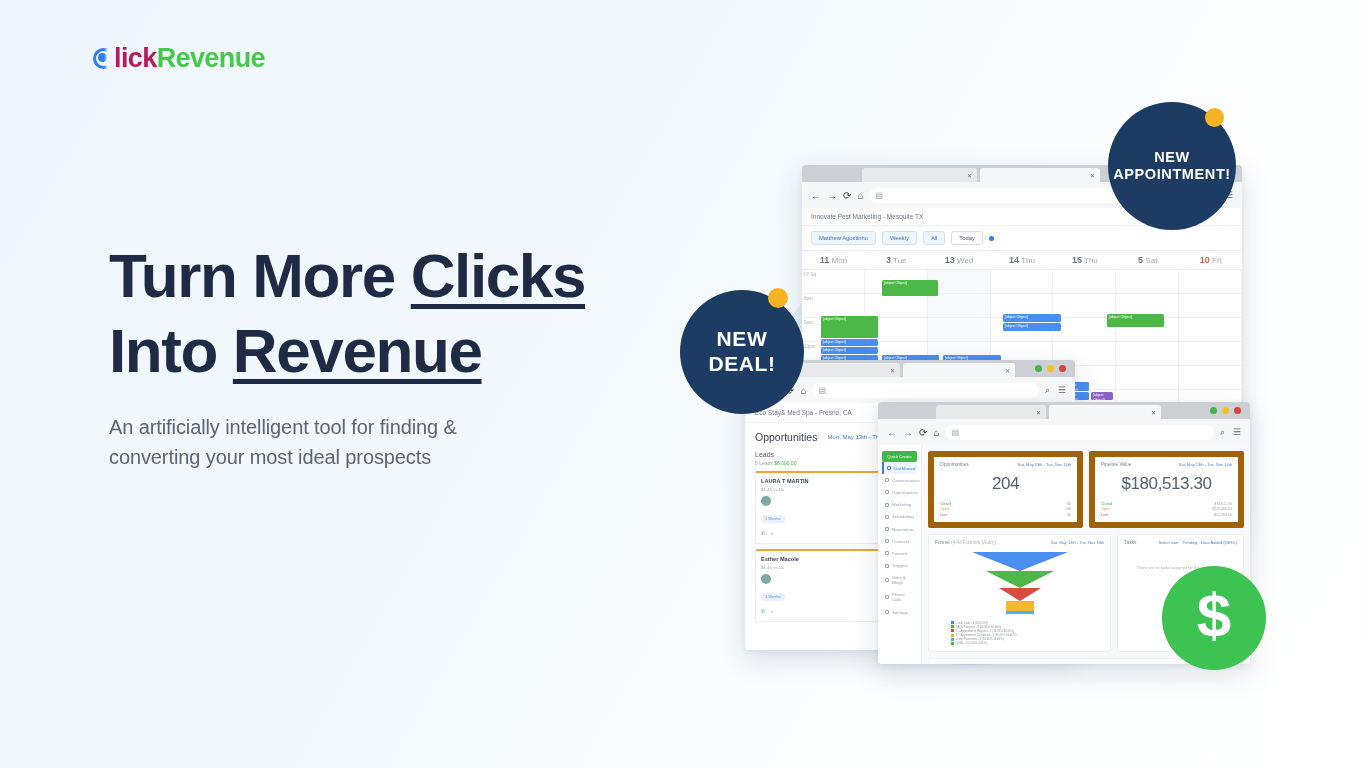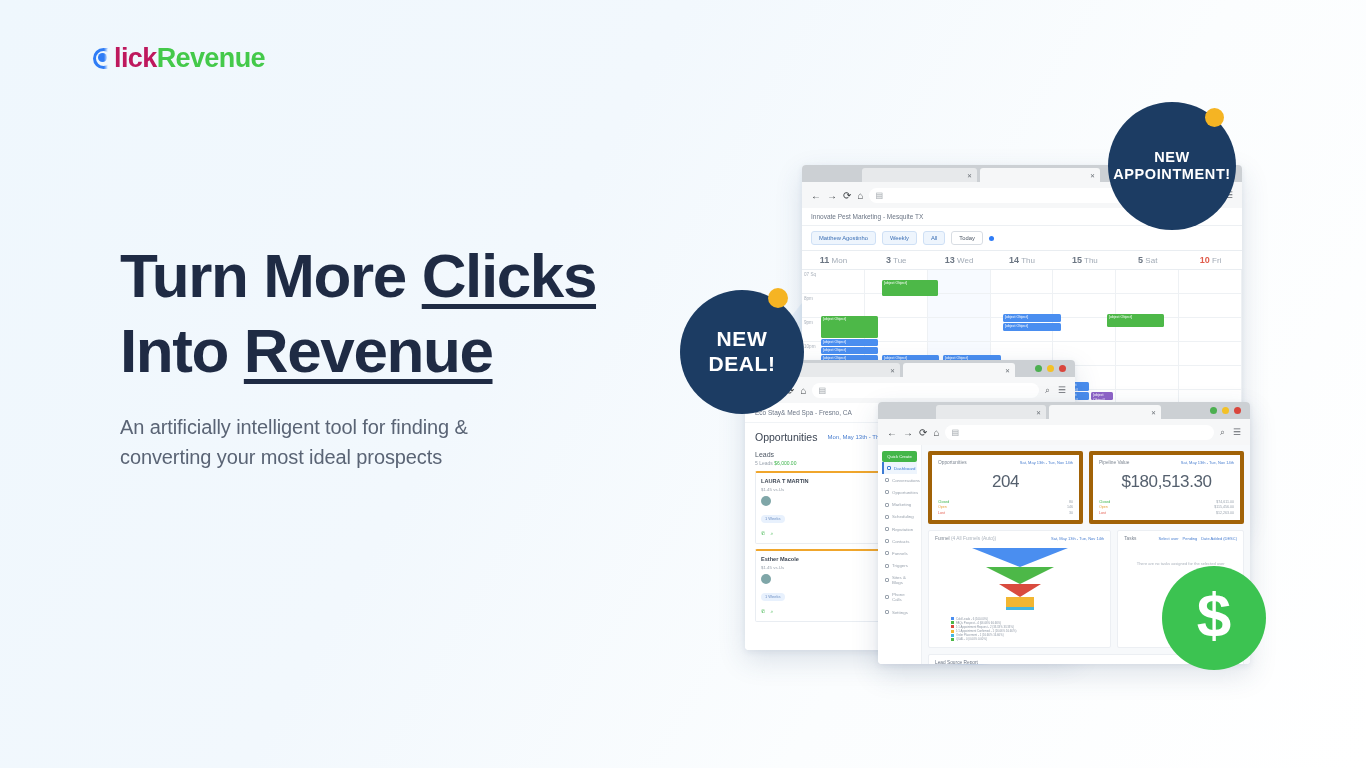--- a/index.html
+++ b/index.html
@@ -14,21 +14,21 @@
   .logo-wrap{ position:absolute; left:93px; top:45px; display:flex; align-items:center; }
   .logo-text{ font-size:27px; font-weight:bold; letter-spacing:-0.6px; line-height:1; display:flex; align-items:baseline; }
   .logo-c-mark{ position:relative; width:21px; height:21px; display:inline-block; margin-right:0px; top:2px; }
   .logo-c-mark .ring{ position:absolute; inset:0; border-radius:50%; border:3.2px solid #2f7cf6; }
   .logo-c-mark .notch{ position:absolute; right:-1px; top:1px; width:11px; height:19px; background:linear-gradient(90deg,rgba(240,247,253,0) 0%, #f0f7fd 35%); }
   .logo-c-mark .dot{ position:absolute; left:4.5px; top:4.5px; width:9px; height:9px; border-radius:50%; background:#2f7cf6; }
   .logo-blue{ color:#be185d; }
   .logo-green{ color:#44c94a; }
 
   
-  .hero{ position:absolute; left:120px; top:238px; width:560px; }
+  .hero{ position:absolute; left:109px; top:238px; width:560px; }
   .headline{ font-size:62px; line-height:1.21; font-weight:bold; color:#1f2b44; letter-spacing:-1.4px; }
   .headline .u{ text-decoration:underline; text-decoration-thickness:5px; text-underline-offset:7px; }
   .subhead{ margin-top:24px; font-size:20px; line-height:1.52; color:#5a6475; max-width:380px; letter-spacing:-0.1px;}
   .cta{ margin-top:47px; display:inline-block; background:#2f7cf6; color:#fff; border:none;
         font-size:16px; font-weight:bold; padding:0 22px; height:56px; min-width:171px; border-radius:3px;
         cursor:pointer; letter-spacing:-0.2px; }
 
   
   .illus{ position:absolute; left:660px; top:80px; width:640px; height:620px; }
   .bg-circle{ position:absolute; left:90px; top:145px; width:440px; height:440px; border-radius:50%;
@@ -107,21 +107,21 @@
 
   
   .dash{ display:flex; height:100%; }
   .dash-side{ width:44px; border-right:1px solid #edf0f3; padding:6px 4px; }
   .sbtn{ background:#43b649; color:#fff; font-size:4.2px; text-align:center; border-radius:2px; padding:3px 0; }
   .sitem{ display:flex; align-items:center; gap:3px; font-size:4.4px; color:#9aa3ae; padding:3.6px 3px; }
   .sitem.act{ background:#eef5fd; color:#3d7bd4; border-left:2px solid #3d7bd4; }
   .sdot{ width:4px; height:4px; border-radius:1px; border:.6px solid currentColor; flex:none;}
   .dash-main{ flex:1; background:#f7f9fb; padding:6px; overflow:hidden;}
   .kpis{ display:flex; gap:6px; }
-  .kpi{ flex:1; background:#fff; border:4px solid #a16207; border-radius:2px; padding:5px 6px; }
+  .kpi{ flex:1; background:#fff; border:6px solid #a16207; border-radius:2px; padding:5px 6px; }
   .kpi-h{ display:flex; justify-content:space-between; align-items:center; }
   .kpi-t{ font-size:4.8px; color:#7d8692; }
   .kpi-r{ font-size:4px; color:#4a7fd0; }
   .kpi-v{ text-align:center; font-size:17px; color:#55606e; padding:7px 0 6px; letter-spacing:-.4px;}
   .kpi-l{ display:flex; justify-content:space-between; font-size:3.6px; margin-top:1.5px;}
   .lg1{color:#3cb44a;} .lg2{color:#e8a33d;} .lg3{color:#e2584a;} .lgv{color:#9aa3ae;}
   .panes{ display:flex; gap:6px; margin-top:6px; }
   .pane{ background:#fff; border:1px solid #eceff3; border-radius:2px; padding:5px 6px; }
   .pane-h{ display:flex; justify-content:space-between; align-items:center; font-size:4.8px; color:#7d8692;}
   .funnel{ margin:7px auto 0; width:96px; height:64px; position:relative;}

